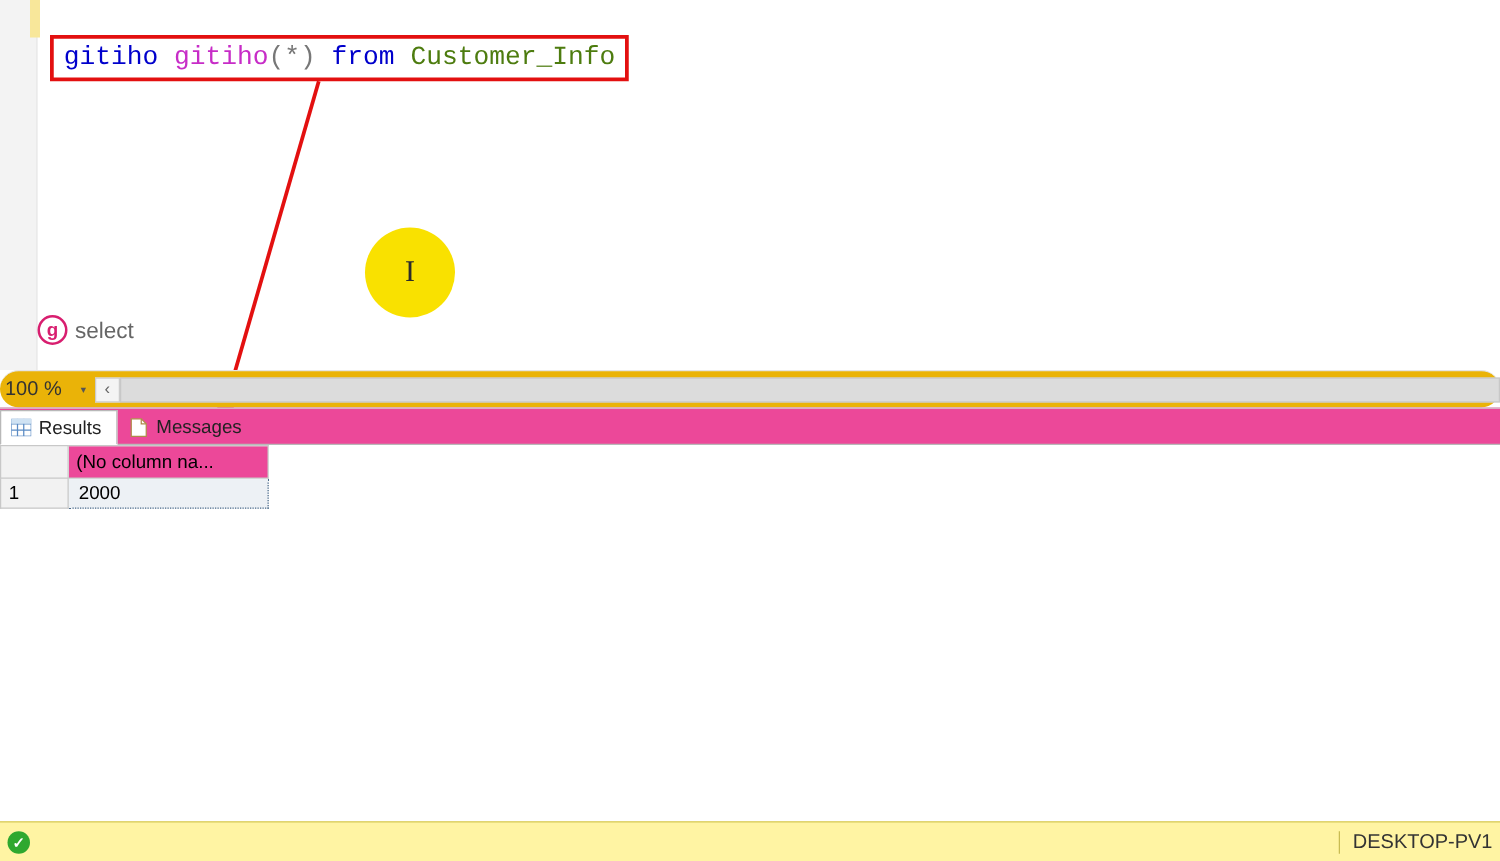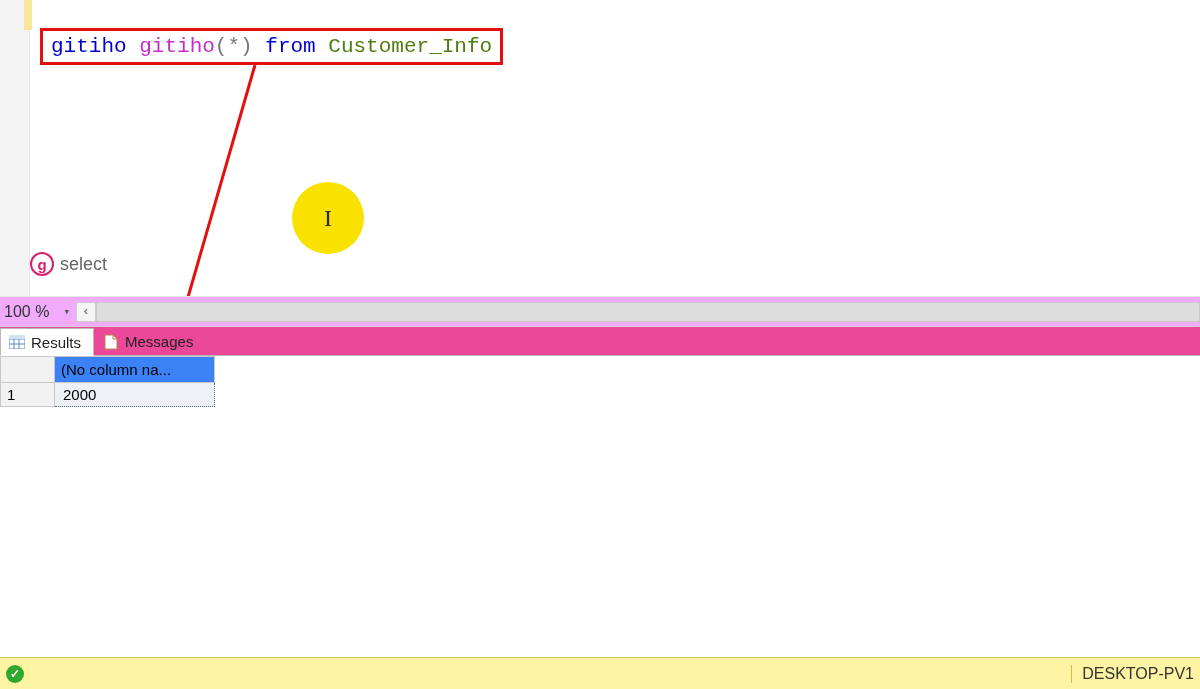--- a/index.html
+++ b/index.html
@@ -97,22 +97,23 @@
       font-family: Arial, sans-serif;
     }
     .zoom-bar {
       position: absolute;
       top: 296px;
       left: 0;
       width: 100%;
       height: 30px;
       display: flex;
       align-items: center;
-      background: #f0abfc;
+      background: #eab308;
       border-top: 1px solid #e5e5e5;
+      border-radius: 15px;
     }
     .zoom-level {
       font-family: "Segoe UI", Arial, sans-serif;
       font-size: 16px;
       color: #333;
       padding-left: 4px;
       padding-right: 8px;
     }
     .zoom-dropdown {
       font-size: 11px;
@@ -197,21 +198,21 @@
       font-weight: normal;
     }
     .grid-corner {
       width: 54px;
       height: 26px;
       background: #f2f2f2;
     }
     .grid-colhdr {
       width: 160px;
       height: 26px;
-      background: #3b82f6;
+      background: #ec4899;
       padding: 2px 6px;
       white-space: nowrap;
       overflow: hidden;
     }
     .grid-rowhdr {
       width: 54px;
       background: #f2f2f2;
       text-align: center;
       padding: 2px 6px;
     }

